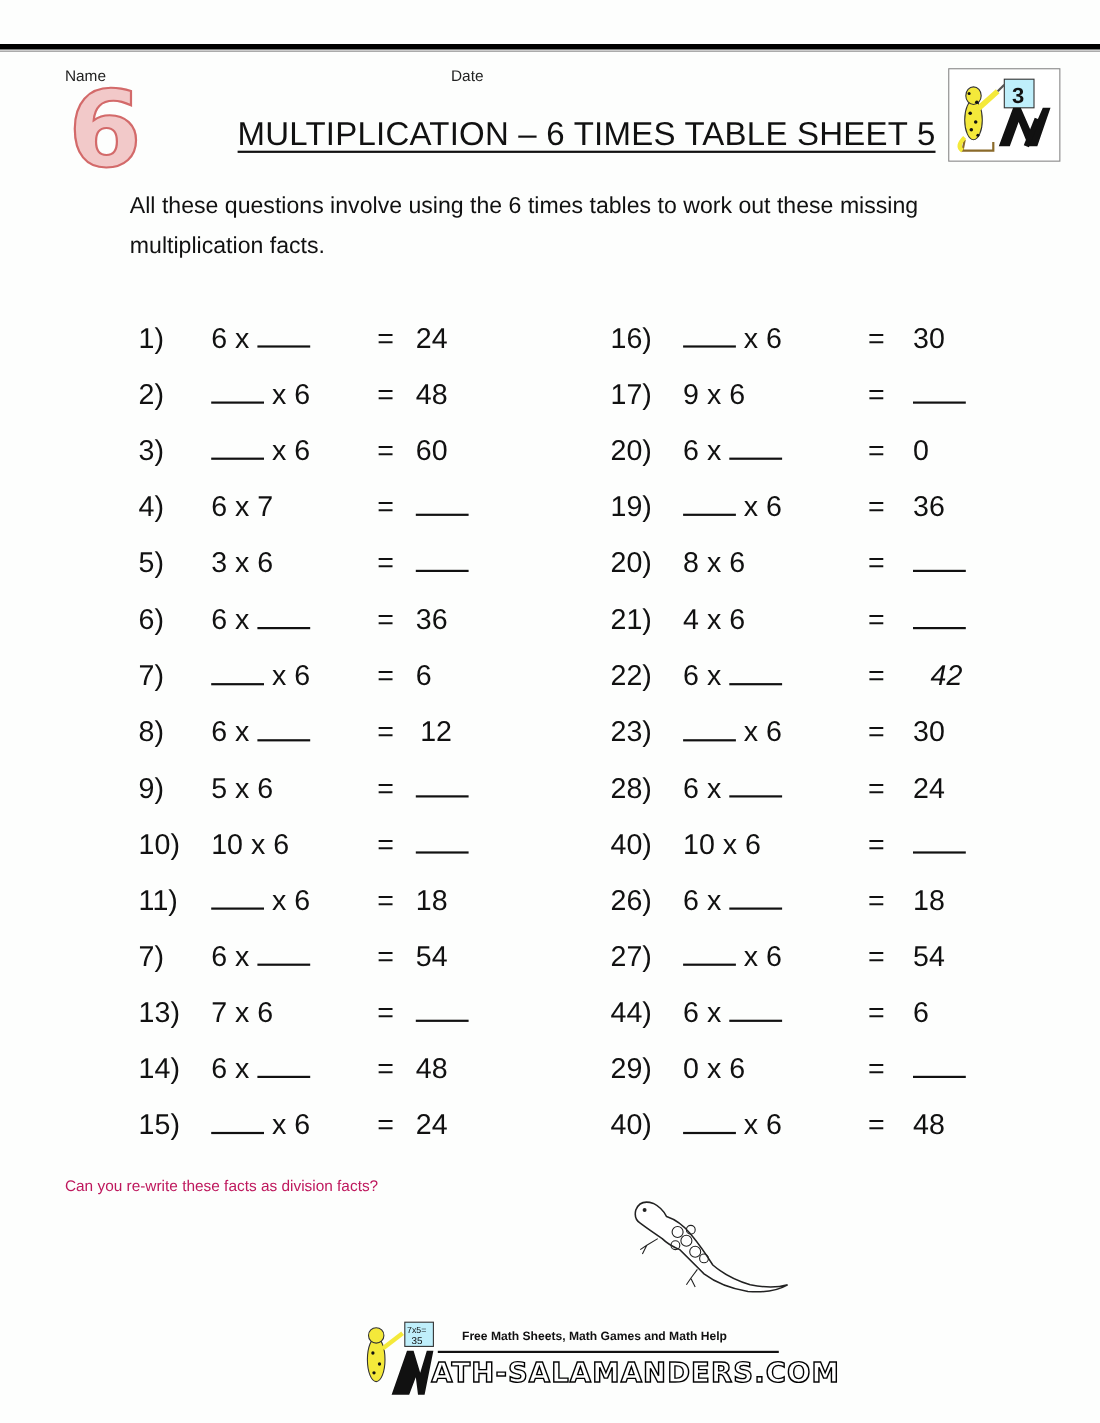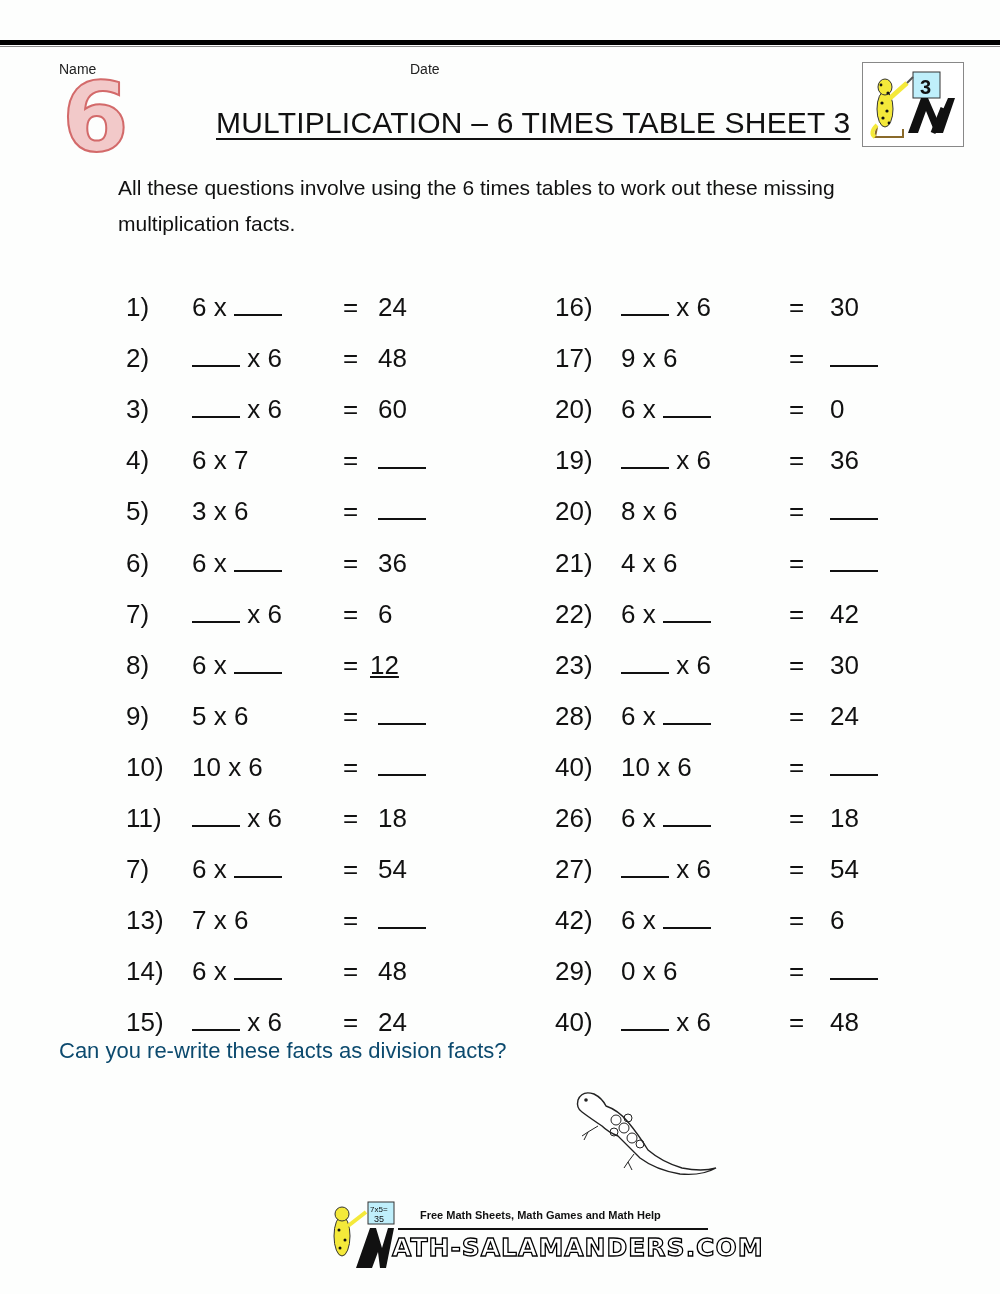--- a/index.html
+++ b/index.html
@@ -15,37 +15,37 @@
              text-decoration: underline; text-decoration-thickness: 2px; text-underline-offset: 5px; white-space: nowrap; }
     .logo-box { position: absolute; left: 862px; top: 62px; width: 100px; height: 83px;
                 border: 1px solid #888; background: #fff; }
     .intro { position: absolute; left: 118px; top: 170px; width: 840px; font-size: 21px; line-height: 36px; color: #111; }
     .q { position: absolute; font-size: 26px; height: 34px; line-height: 34px; white-space: nowrap; }
     .q .num { position: absolute; left: 0; }
     .q .expr { position: absolute; left: 66px; }
     .q .eq { position: absolute; left: 217px; }
     .q .ans { position: absolute; left: 252px; }
     .blank { display: inline-block; width: 48px; border-bottom: 2px solid #111; height: 22px; vertical-align: baseline; }
-    .closing { position: absolute; left: 59px; top: 1038px; font-size: 22px; color: #0c4a6e; }
+    .closing { position: absolute; left: 59px; top: 1070px; font-size: 14px; color: #be185d; }
     .footer-tag { position: absolute; left: 420px; top: 1209px; font-size: 11px; font-weight: bold; color: #111; }
     .footer-rule { position: absolute; left: 398px; top: 1228px; width: 310px; height: 2px; background: #111; }
     .footer-site { position: absolute; left: 392px; top: 1233px; font-size: 25px; font-weight: bold; letter-spacing: 1px;
                    color: #fff; -webkit-text-stroke: 1.3px #000; font-family: "DejaVu Sans", sans-serif; white-space: nowrap; }
   </style>
 </head>
 <body>
 
 <div class="top-rule"></div>
 <div class="top-rule2"></div>
 
 <div class="label-sm" style="left:59px; top:61px;">Name</div>
 <div class="label-sm" style="left:410px; top:61px;">Date</div>
 
 <div class="big-six">6</div>
-<div class="title">MULTIPLICATION – 6 TIMES TABLE SHEET 3</div>
+<div class="title">MULTIPLICATION – 6 TIMES TABLE SHEET 5</div>
 
 <div class="logo-box">
   <svg width="100" height="83" viewBox="0 0 100 83">
     <rect x="50" y="9" width="27" height="26" fill="#bfeffb" stroke="#333" stroke-width="1"></rect>
     <text x="57" y="31" font-size="20" font-weight="bold" font-family="Liberation Sans, sans-serif" fill="#111">3</text>
     <path d="M45 70 L58 35 L65 35 L75 58 L85 35 L92 35 L80 70 L72 70 L63 48 L55 70 Z" fill="#111"></path>
     <path d="M70 70 L80 45" stroke="#111" stroke-width="5"></path>
     <ellipse cx="22" cy="46" rx="8" ry="18" fill="#f4e93a" stroke="#333"></ellipse>
     <ellipse cx="22" cy="24" rx="7" ry="8" fill="#f4e93a" stroke="#333"></ellipse>
     <path d="M26 36 L44 20" stroke="#f4e93a" stroke-width="5"></path>
@@ -103,21 +103,21 @@
     <div class="q" style="left: 126px; top: 596.6px;">
       <span class="num">7)</span>
       <span class="expr"><span class="blank"></span> <span>x 6</span></span>
       <span class="eq" style="left: 217px;">=</span>
       <span class="ans" style="left: 252px;">6</span>
     </div>
     <div class="q" style="left: 126px; top: 647.7px;">
       <span class="num">8)</span>
       <span class="expr"><span>6 x</span> <span class="blank"></span></span>
       <span class="eq" style="left: 217px;">=</span>
-      <span class="ans" style="left: 244px; text-decoration: underline;">12</span>
+      <span class="ans" style="left: 256px;">12</span>
     </div>
     <div class="q" style="left: 126px; top: 698.8px;">
       <span class="num">9)</span>
       <span class="expr"><span>5 x 6</span></span>
       <span class="eq" style="left: 217px;">=</span>
       <span class="ans" style="left: 252px;"><span class="blank"></span></span>
     </div>
     <div class="q" style="left: 126px; top: 749.9px;">
       <span class="num">10)</span>
       <span class="expr"><span>10 x 6</span></span>
@@ -189,21 +189,21 @@
     <div class="q" style="left: 555px; top: 545.5px;">
       <span class="num">21)</span>
       <span class="expr"><span>4 x 6</span></span>
       <span class="eq" style="left: 234px;">=</span>
       <span class="ans" style="left: 275px;"><span class="blank"></span></span>
     </div>
     <div class="q" style="left: 555px; top: 596.6px;">
       <span class="num">22)</span>
       <span class="expr"><span>6 x</span> <span class="blank"></span></span>
       <span class="eq" style="left: 234px;">=</span>
-      <span class="ans" style="left: 275px;">42</span>
+      <span class="ans" style="left: 291px; font-style: italic;">42</span>
     </div>
     <div class="q" style="left: 555px; top: 647.7px;">
       <span class="num">23)</span>
       <span class="expr"><span class="blank"></span> <span>x 6</span></span>
       <span class="eq" style="left: 234px;">=</span>
       <span class="ans" style="left: 275px;">30</span>
     </div>
     <div class="q" style="left: 555px; top: 698.8px;">
       <span class="num">28)</span>
       <span class="expr"><span>6 x</span> <span class="blank"></span></span>
@@ -222,21 +222,21 @@
       <span class="eq" style="left: 234px;">=</span>
       <span class="ans" style="left: 275px;">18</span>
     </div>
     <div class="q" style="left: 555px; top: 852.1px;">
       <span class="num">27)</span>
       <span class="expr"><span class="blank"></span> <span>x 6</span></span>
       <span class="eq" style="left: 234px;">=</span>
       <span class="ans" style="left: 275px;">54</span>
     </div>
     <div class="q" style="left: 555px; top: 903.2px;">
-      <span class="num">42)</span>
+      <span class="num">44)</span>
       <span class="expr"><span>6 x</span> <span class="blank"></span></span>
       <span class="eq" style="left: 234px;">=</span>
       <span class="ans" style="left: 275px;">6</span>
     </div>
     <div class="q" style="left: 555px; top: 954.3px;">
       <span class="num">29)</span>
       <span class="expr"><span>0 x 6</span></span>
       <span class="eq" style="left: 234px;">=</span>
       <span class="ans" style="left: 275px;"><span class="blank"></span></span>
     </div>

